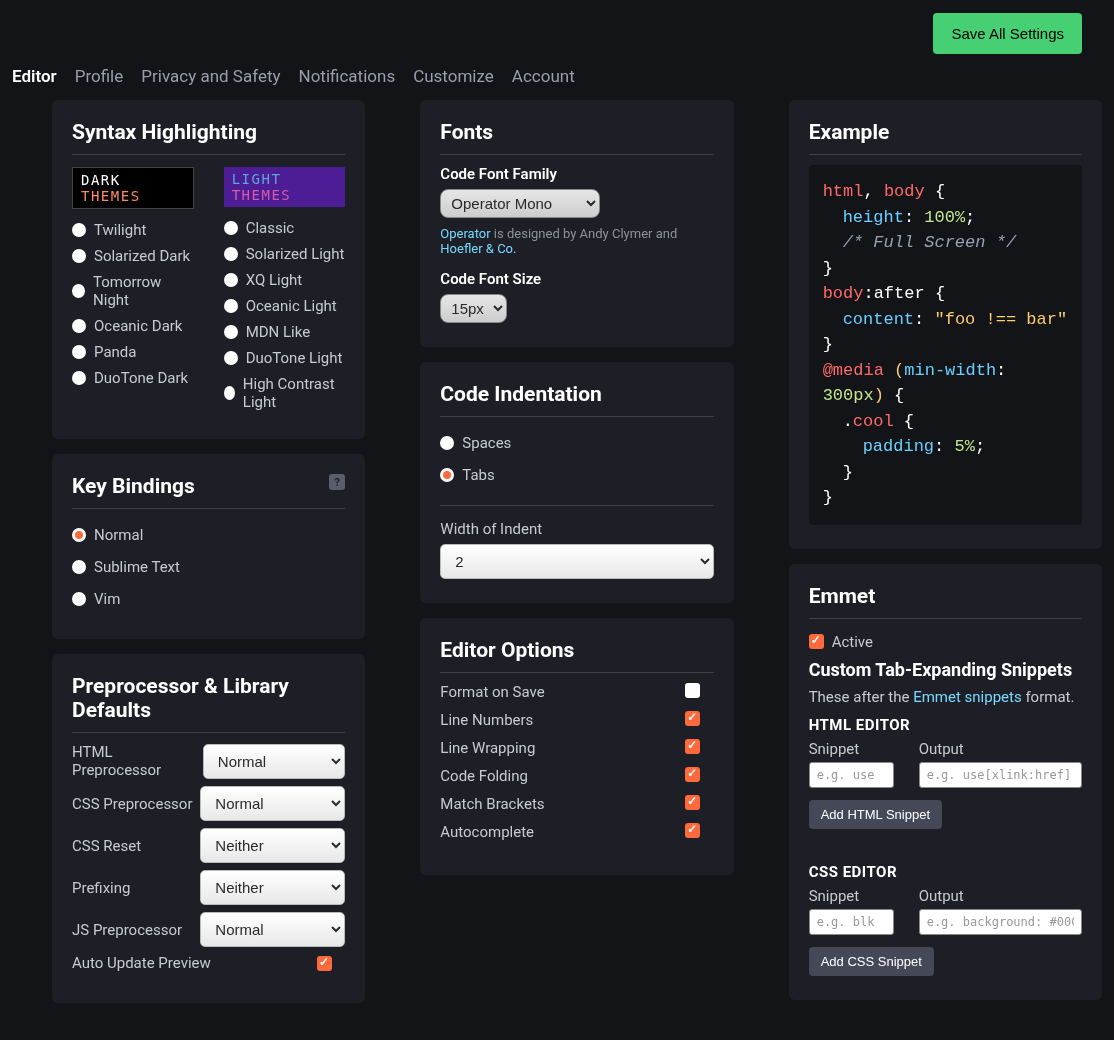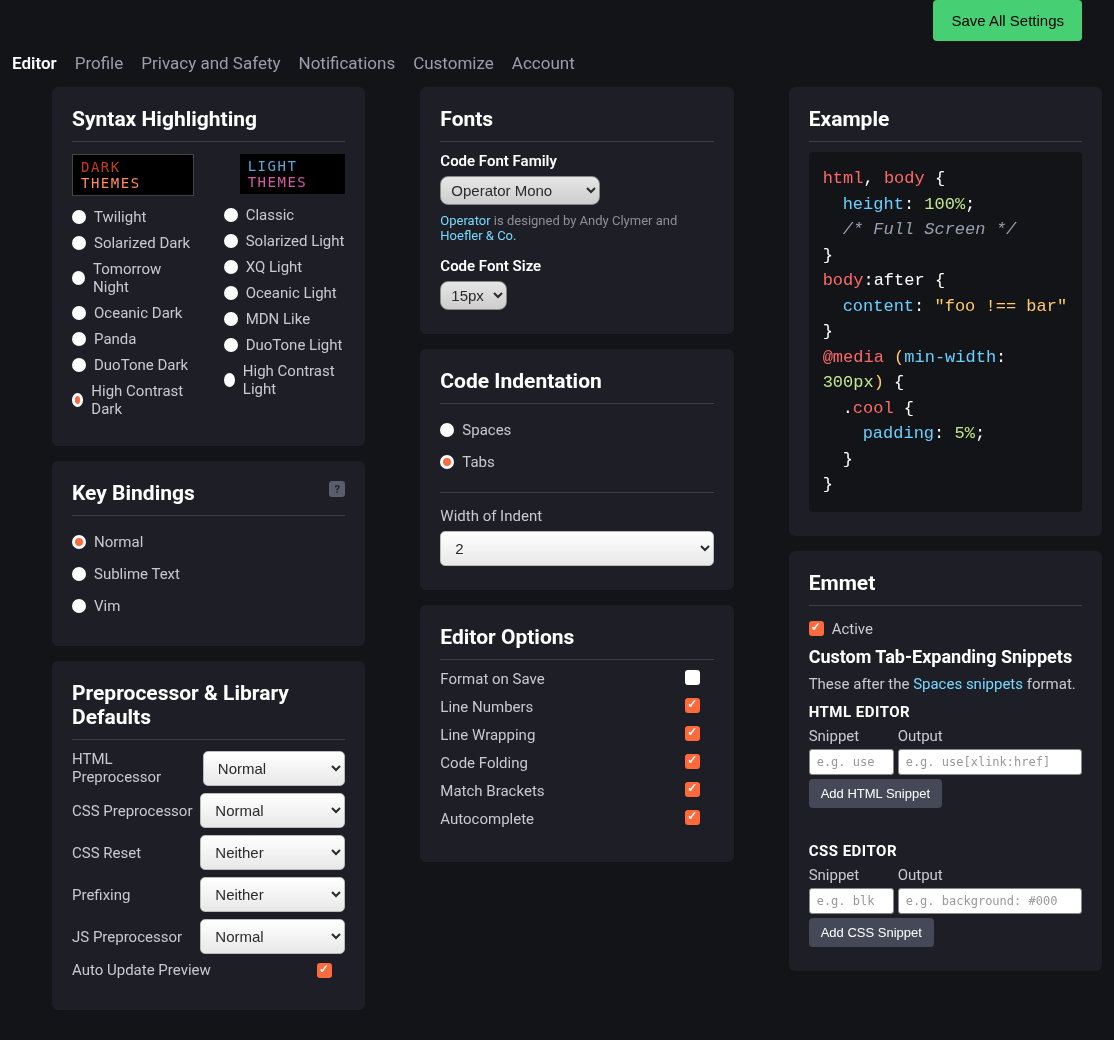--- a/index.html
+++ b/index.html
@@ -3,21 +3,21 @@
 <meta charset="utf-8">
 <style>
 * { box-sizing: border-box; margin: 0; padding: 0; }
 body {
   background: #131417;
   color: #c7c9d3;
   font-family: -apple-system, BlinkMacSystemFont, "Segoe UI", Roboto, sans-serif;
   font-size: 15px;
   padding: 0 12px 20px;
 }
-.topbar { display: flex; justify-content: flex-end; padding: 0 20px 6px; }
+.topbar { display: flex; justify-content: flex-end; padding: 13px 20px 6px; }
 .save-btn {
   background: #47cf73; color: #000; border: none; padding: 12px 18px;
   font-size: 15px; border-radius: 4px; cursor: pointer;
 }
 .tabs { display: flex; gap: 18px; padding: 6px 0 14px; }
 .tabs a { color: #9b9dad; text-decoration: none; font-size: 17px; cursor: pointer; }
 .tabs a.active { color: #fff; font-weight: 600; }
 .grid { display: grid; grid-template-columns: 1fr 1fr 1fr; gap: 15px; }
 .col { display: flex; flex-direction: column; gap: 15px; padding-left: 40px; }
 .card { background: #1e1f26; border-radius: 6px; padding: 20px 20px 24px; }
@@ -32,31 +32,31 @@
 .radio { appearance: none; width: 14px; height: 14px; border-radius: 50%; background: #fff; position: relative; cursor: pointer; }
 .radio:checked { background: #fff; }
 .radio:checked::after { content: ""; position: absolute; inset: 3px; border-radius: 50%; background: #ff6a3d; }
 .chk { appearance: none; width: 15px; height: 15px; border-radius: 3px; background: #fff; position: relative; cursor: pointer; }
 .chk:checked { background: #ff6a3d; }
 .chk:checked::after { content: "✓"; position: absolute; color: #fff; font-size: 12px; font-weight: bold; left: 2px; top: -1px; }
 .theme-cols { display: flex; gap: 30px; margin-top: 12px; }
 .theme-col { flex: 1; }
 .theme-hdr { font-family: monospace; font-size: 14px; letter-spacing: 1.5px; padding: 4px 8px; margin-bottom: 8px; display: inline-block; }
 .theme-hdr.dark { background: #000; border: 1px solid #444; }
-.theme-hdr.dark .w1 { color: #c2410c; } .theme-hdr.dark .w2 { color: #ff8c5a; }
-.theme-hdr.light { background: #000000; margin-left: 16px; }
+.theme-hdr.dark .w1 { color: #ffffff; } .theme-hdr.dark .w2 { color: #ff8c5a; }
+.theme-hdr.light { background: #4c1d95; }
 .theme-hdr.light .w1 { color: #5aa6d8; } .theme-hdr.light .w2 { color: #d85aa6; }
 .sel-sm { background: linear-gradient(#e6e6e6,#cdcdcd); border: 1px solid #888; border-radius: 8px; padding: 4px 6px; font-size: 15px; color: #2a2a2a; }
 .sel-lg { background: linear-gradient(#fff,#e8e8e8); border: 1px solid #bbb; border-radius: 5px; padding: 7px 10px; font-size: 15px; color: #2a2a2a; width: 100%; }
 .kv-row { display: flex; align-items: center; justify-content: space-between; margin: 7px 0; }
 .kv-row > span:first-child { color: #c7c9d3; font-size: 15px; }
 .kv-row select { width: 145px; }
 .opt-row { display: flex; align-items: flex-start; justify-content: space-between; margin: 10px 0; max-width: 260px; }
 .opt-row > span:first-child { color: #c7c9d3; font-size: 15px; }
-.snip-grid { display: grid; grid-template-columns: 85px 1fr; gap: 4px; align-items: start; }
+.snip-grid { display: grid; grid-template-columns: 85px 1fr; gap: 25px; margin-bottom: 8px; align-items: start; }
 .snip-label { color: #c7c9d3; font-size: 15px; margin-bottom: 4px; }
 .snip-input { width: 100%; background: #fff; border: 1px solid #888; border-radius: 3px; padding: 5px 7px; font-family: monospace; font-size: 12px; color: #0f172a; }
 .snip-input::placeholder { color: #999; }
 .btn-sm { background: #444857; color: #fff; border: none; padding: 7px 12px; border-radius: 4px; font-size: 13px; cursor: pointer; margin-top: 4px; }
 .help-icon { float: right; width: 16px; height: 16px; background: #5a5d6b; border-radius: 3px; color: #1e1f26; font-size: 11px; font-weight: bold; display: inline-flex; align-items: center; justify-content: center; }
 .code-box { background: #131417; border-radius: 4px; padding: 14px; font-family: "Courier New", monospace; font-size: 17px; line-height: 1.5; margin-top: 10px; }
 .c-tag { color: #ff6a6a; } .c-punc { color: #fff; } .c-prop { color: #6ad0ff; }
 .c-num { color: #c3e88d; } .c-com { color: #9aa0b0; font-style: italic; }
 .c-psel { color: #fff; } .c-str { color: #ffcb6b; } .c-at { color: #ff6a6a; }
 .c-paren { color: #ffcb6b; }
@@ -107,24 +107,20 @@
                 <span>Oceanic Dark</span>
               </label>
               <label class="radio-row">
                 <input type="radio" name="theme" class="radio" style="">
                 <span>Panda</span>
               </label>
               <label class="radio-row">
                 <input type="radio" name="theme" class="radio" style="">
                 <span>DuoTone Dark</span>
               </label>
-              <label class="radio-row">
-                <input type="radio" name="theme" class="radio" checked="" style="">
-                <span>High Contrast Dark</span>
-              </label>
             </div>
         </div>
         <div class="theme-col">
           <div class="theme-hdr light">
             <span class="w1">LIGHT</span> <span class="w2">THEMES</span>
           </div>
           <div id="light-themes">
               <label class="radio-row">
                 <input type="radio" name="theme" class="radio" style="">
                 <span>Classic</span>
@@ -289,21 +285,21 @@
     </div>
 
     <div class="card">
       <h2 class="divider">Emmet</h2>
       <label class="radio-row">
         <input type="checkbox" class="chk" id="emmet-active-chk" checked="" style="">
         <span>Active</span>
       </label>
       <h3>Custom Tab-Expanding Snippets</h3>
       <p class="hint" style="font-size:15px; color:#c7c9d3;">
-        <span>These after the </span><a>Spaces snippets</a><span> format.</span>
+        <span>These after the </span><a>Emmet snippets</a><span> format.</span>
       </p>
       <h4>HTML EDITOR</h4>
       <div class="snip-grid">
         <div>
           <div class="snip-label">Snippet</div>
           <input class="snip-input" placeholder="e.g. use" style="">
         </div>
         <div>
           <div class="snip-label">Output</div>
           <input class="snip-input" placeholder="e.g. use[xlink:href]" style="">

